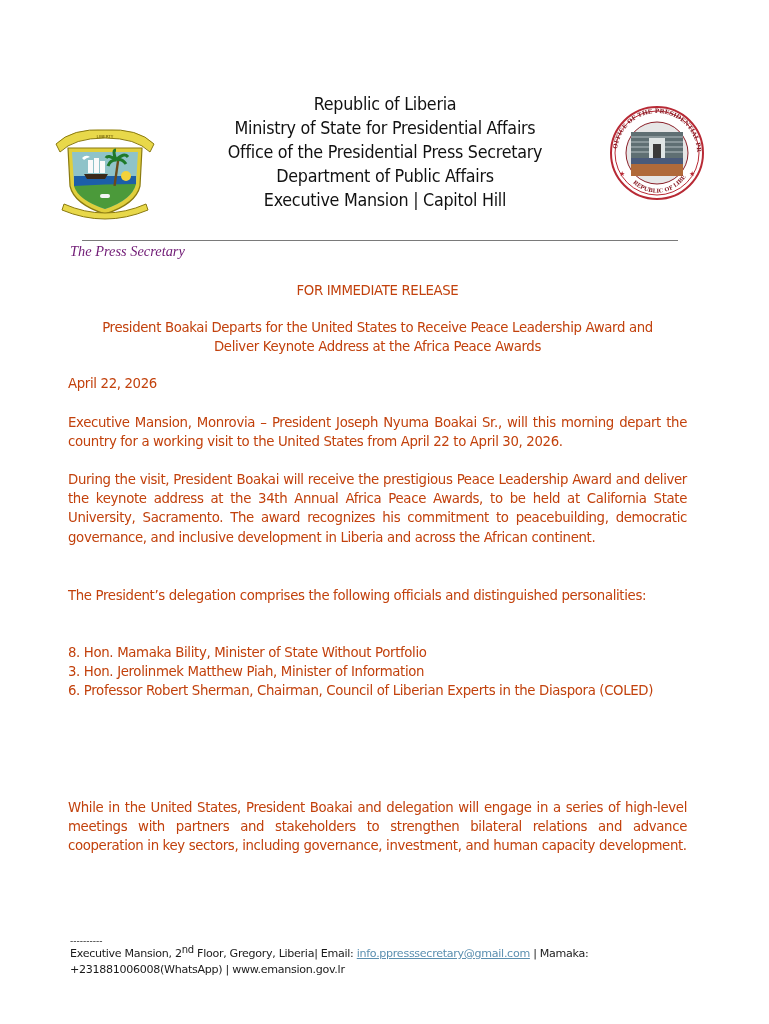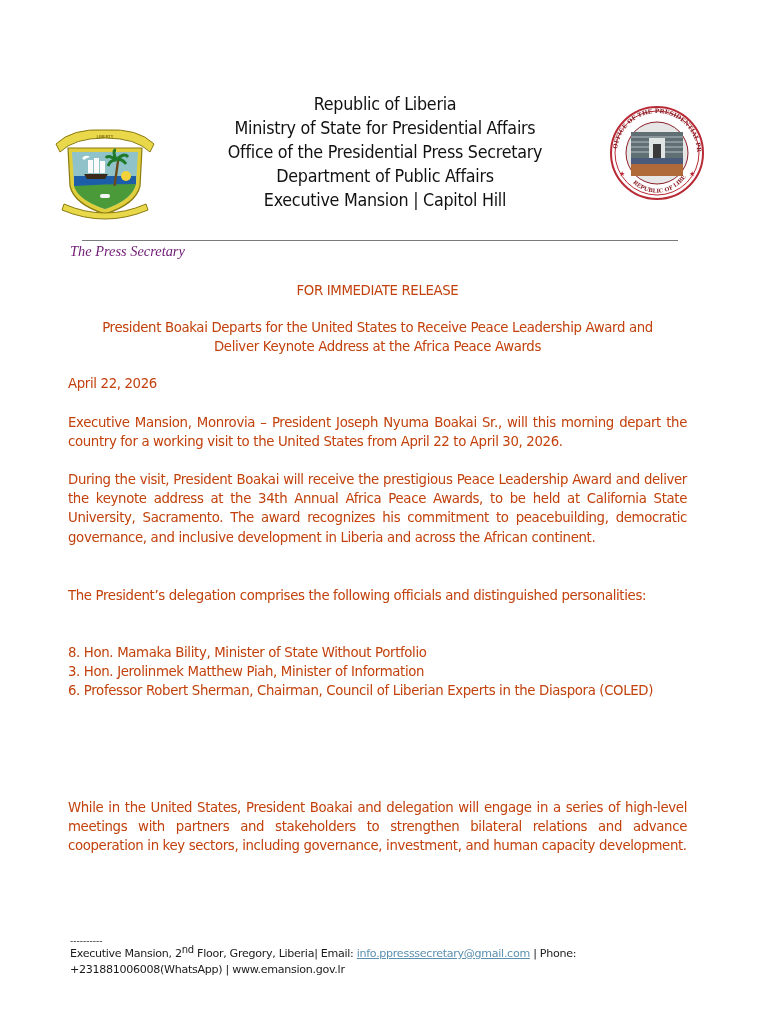--- a/index.html
+++ b/index.html
@@ -128,17 +128,17 @@
   <div class="body-text list">
     <div>8. Hon. Mamaka Bility, Minister of State Without Portfolio</div>
     <div>3. Hon. Jerolinmek Matthew Piah, Minister of Information</div>
     <div class="justify">6. Professor Robert Sherman, Chairman, Council of Liberian Experts in the Diaspora (COLED)</div>
   </div>
 
   <div class="body-text justify p4">While in the United States, President Boakai and delegation will engage in a series of high-level meetings with partners and stakeholders to strengthen bilateral relations and advance cooperation in key sectors, including governance, investment, and human capacity development.</div>
 
   <div class="footer">
     <div class="dashes">----------</div>
-    <div class="nowrap"><span>Executive Mansion, 2</span><sup>nd</sup><span> Floor, Gregory, Liberia| Email: </span><a href="mailto:info.ppresssecretary@gmail.com">info.ppresssecretary@gmail.com</a><span> | Phone:</span></div>
+    <div class="nowrap"><span>Executive Mansion, 2</span><sup>nd</sup><span> Floor, Gregory, Liberia| Email: </span><a href="mailto:info.ppresssecretary@gmail.com">info.ppresssecretary@gmail.com</a><span> | Mamaka:</span></div>
     <div class="nowrap">+231881006008(WhatsApp) | www.emansion.gov.lr</div>
   </div>
 
 </div>
 
 </body></html>

